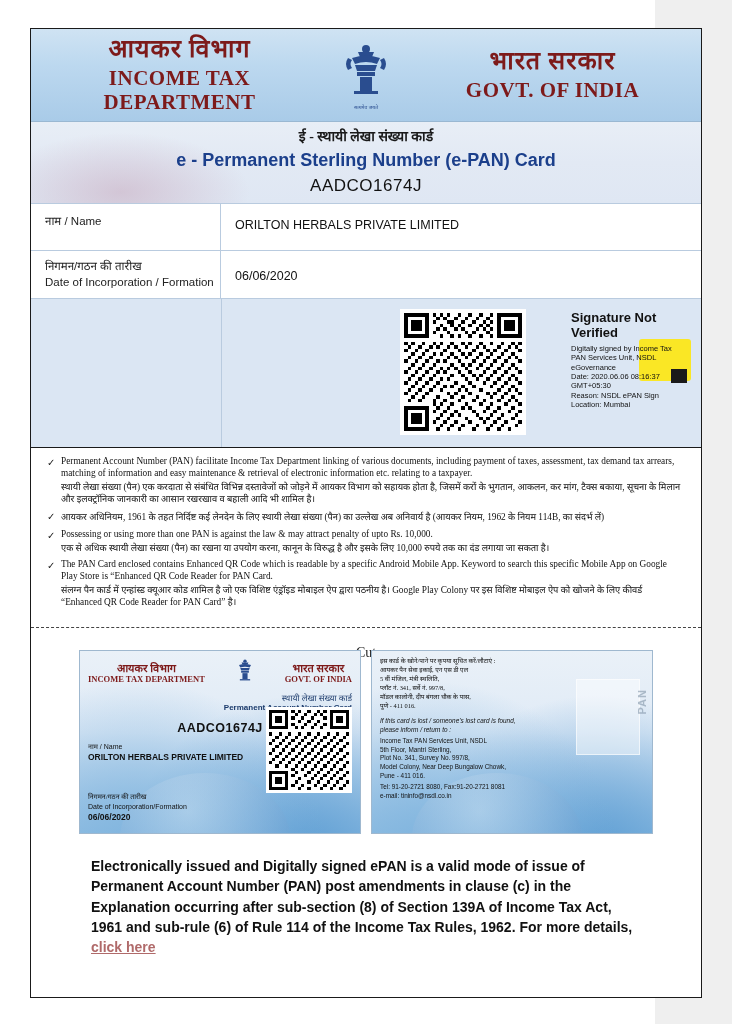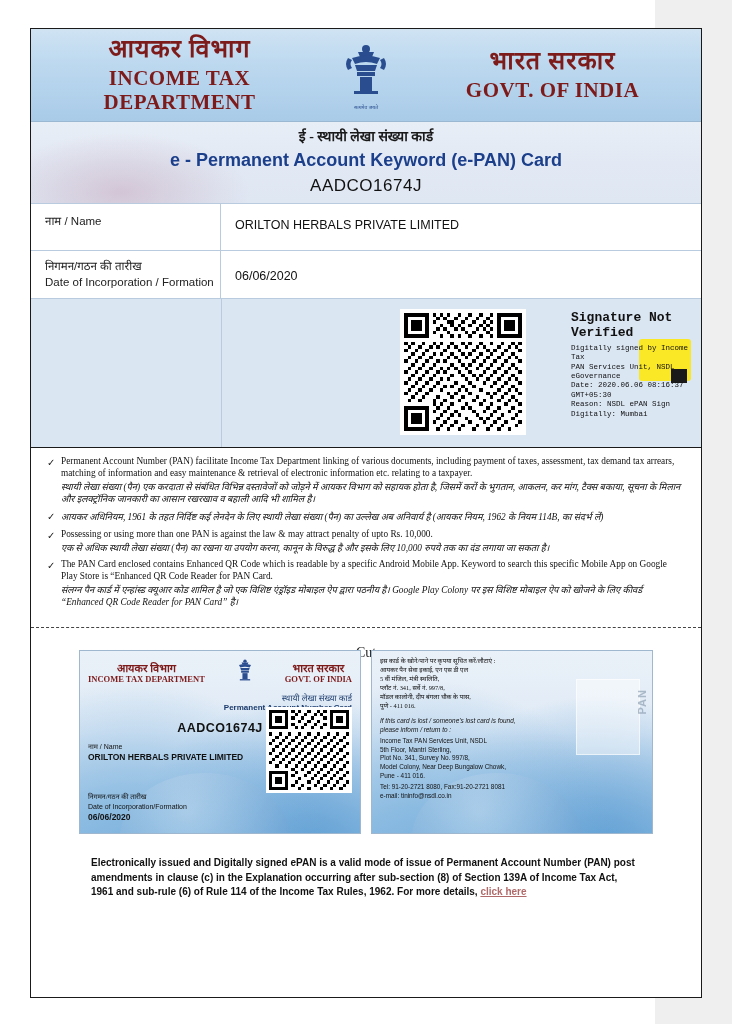--- a/index.html
+++ b/index.html
@@ -141,21 +141,20 @@
   .row2 .detail-label { padding-top: 8px; }
   .row2 .detail-value { padding-top: 18px; }
 
   
   .qr-area {
     position: relative;
     display: flex;
     height: 148px;
     background: #5eead4;
     border-bottom: 1px solid #1a1a1a;
-    font-family: Liberation Mono, monospace;
   }
   .qr-left-fill {
     width: 190px;
     background: #dbe6f3;
     border-right: 1px solid #b9cbdf;
   }
   .qr-mid {
     flex: 1;
     background: #dbe6f3;
     position: relative;
@@ -233,21 +232,20 @@
     font-size: 9.3px;
     color: #111;
     line-height: 1.28;
   }
   .note-hi {
     font-family: "Liberation Serif", serif;
     font-size: 9.3px;
     color: #111;
     line-height: 1.32;
     margin-top: 1px;
-    font-style: italic;
   }
 
   
   .cut-line {
     position: relative;
     height: 16px;
     border-top: 1px dashed #444;
     margin-top: 4px;
   }
   .cut-label {
@@ -397,21 +395,21 @@
     color: rgba(120,140,160,0.55);
     font-weight: bold;
     letter-spacing: 1px;
     transform: rotate(-90deg);
     transform-origin: right top;
   }
 
   
   .footer {
     padding: 22px 60px 0 60px;
-    font-size: 10px;
+    font-size: 14px;
     color: #111;
     font-weight: bold;
     line-height: 1.45;
   }
   .footer a {
     color: #b06a6a;
     text-decoration: underline;
   }
 </style>
 </head>
@@ -442,21 +440,21 @@
         <div class="emblem-cap">सत्यमेव जयते</div>
       </div>
       <div class="hdr-right">
         <div class="hdr-hindi">भारत सरकार</div>
         <div class="hdr-eng">GOVT. OF INDIA</div>
       </div>
     </div>
 
     <div class="title-block">
       <div class="title-hindi">ई - स्थायी लेखा संख्या कार्ड</div>
-      <div class="title-eng">e - Permanent Account Keyword (e-PAN) Card</div>
+      <div class="title-eng">e - Permanent Sterling Number (e-PAN) Card</div>
       <div class="title-pan">AADCO1674J</div>
     </div>
 
     <div class="detail-row">
       <div class="detail-label">नाम / Name</div>
       <div class="detail-value">ORILTON HERBALS PRIVATE LIMITED</div>
     </div>
 
     <div class="detail-row row2">
       <div class="detail-label">
@@ -781,21 +779,21 @@
 
         <div class="sig-box">
           <div class="sig-title">Signature Not Verified</div>
           <div class="sig-lines">
             <div>Digitally signed by Income Tax</div>
             <div>PAN Services Unit, NSDL</div>
             <div>eGovernance</div>
             <div>Date: 2020.06.06 08:16:37</div>
             <div>GMT+05:30</div>
             <div>Reason: NSDL ePAN Sign</div>
-            <div>Digitally: Mumbai</div>
+            <div>Location: Mumbai</div>
           </div>
         </div>
       </div>
     </div>
 
     <div class="notes">
       <div class="note">
         <div class="tick">✓</div>
         <div class="note-body">
           <div class="note-en">Permanent Account Number (PAN) facilitate Income Tax Department linking of various documents, including payment of taxes, assessment, tax demand tax arrears, matching of information and easy maintenance &amp; retrieval of electronic information etc. relating to a taxpayer.</div>

